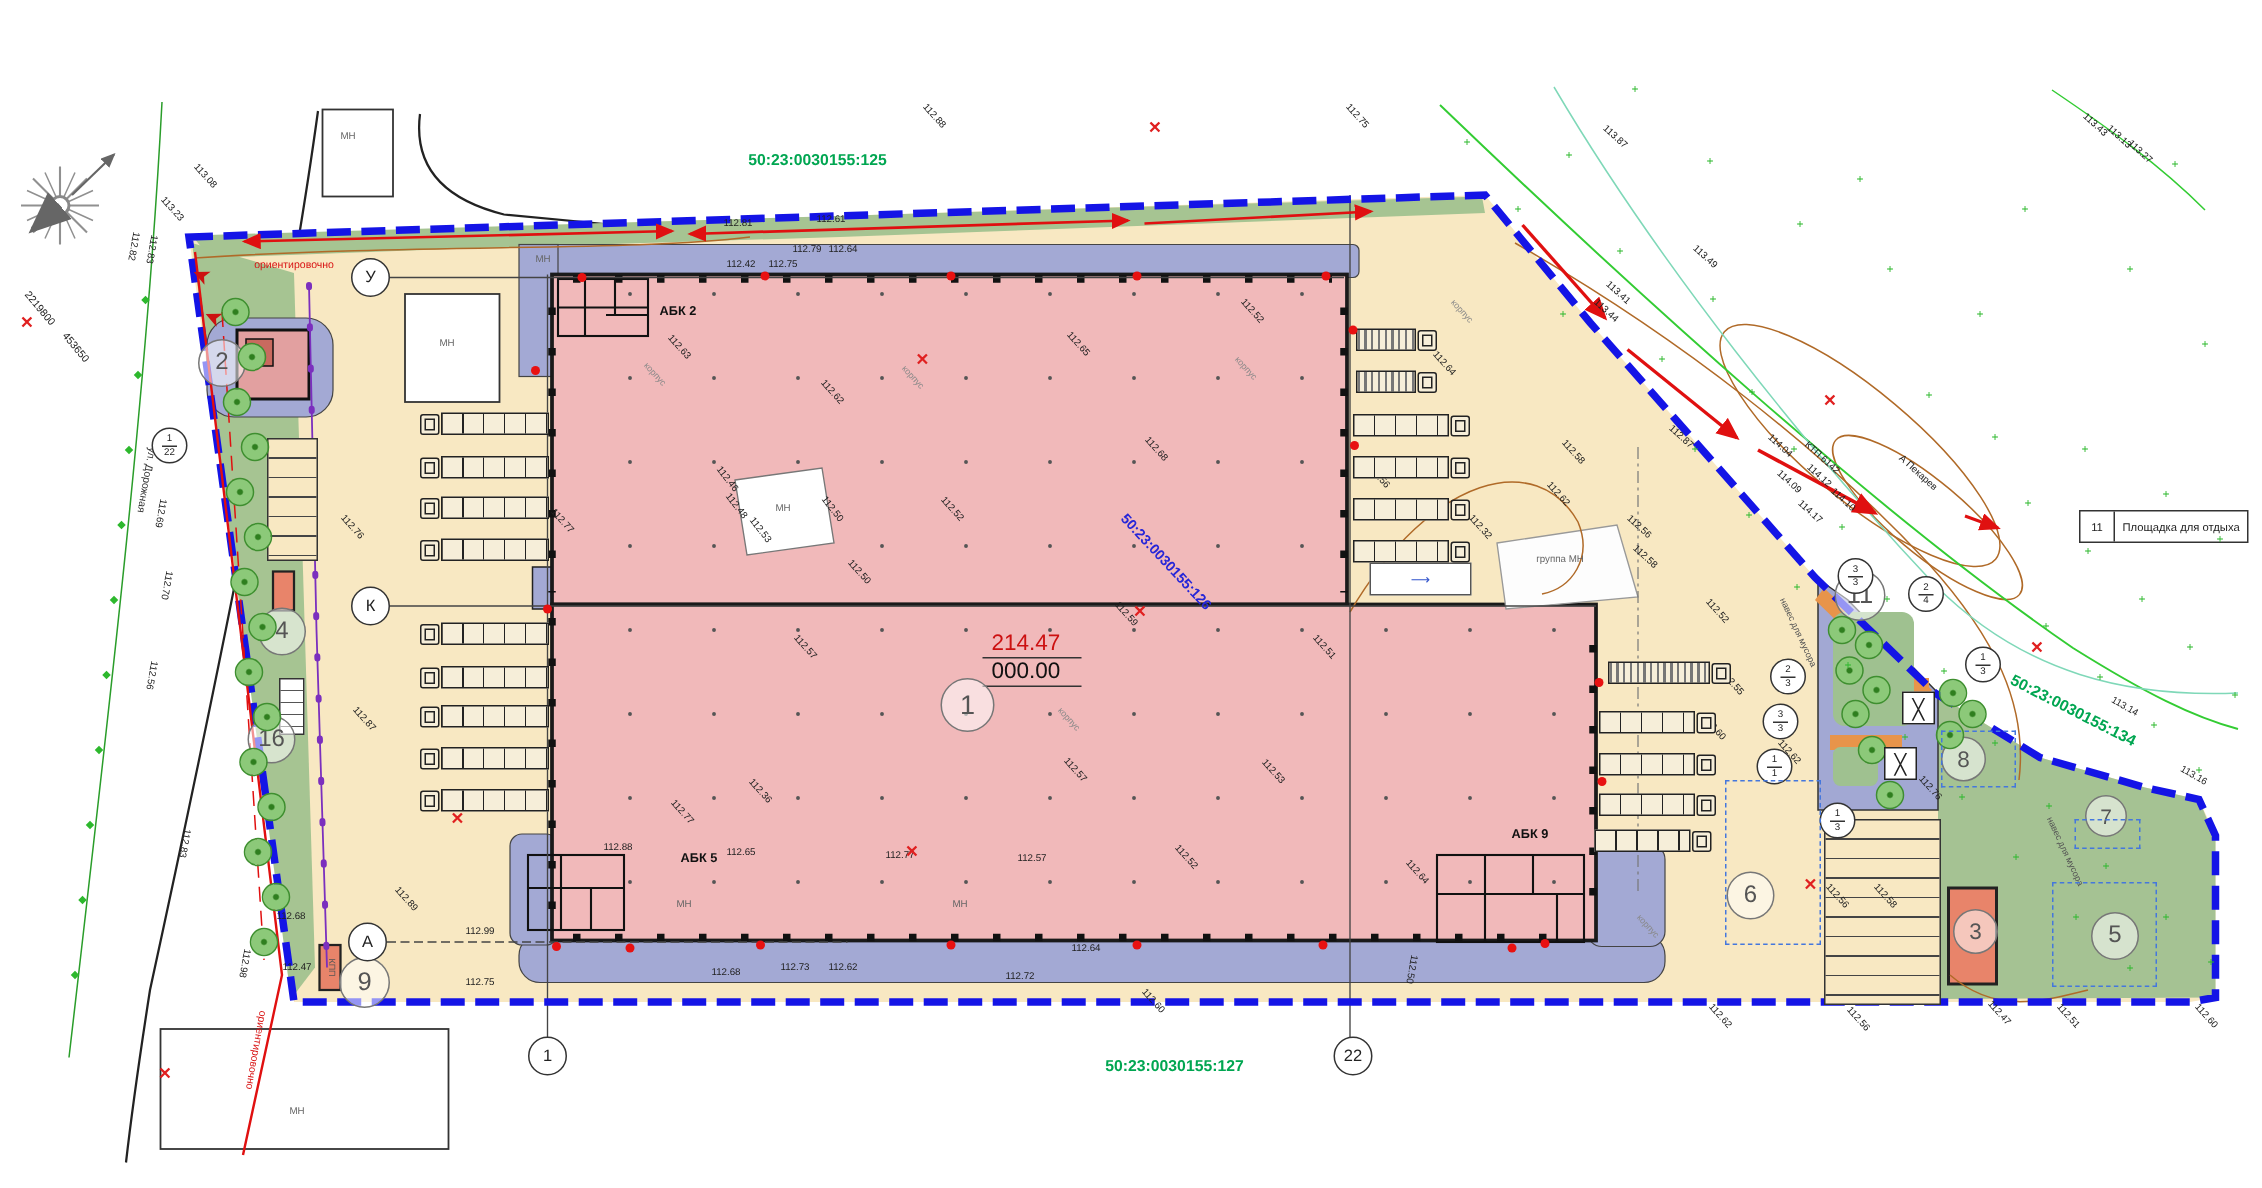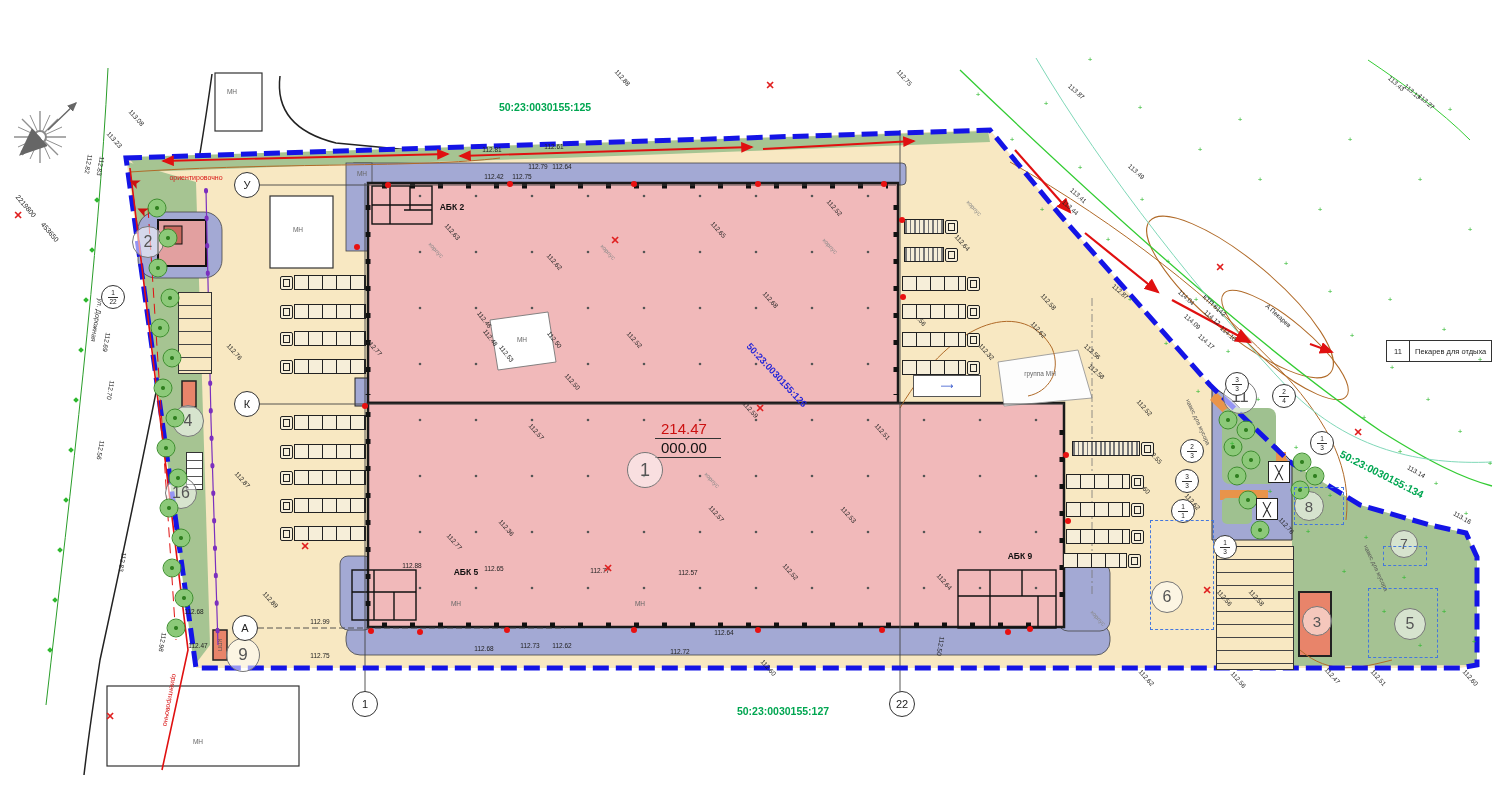--- a/index.html
+++ b/index.html
@@ -191,21 +191,21 @@
   <div class="cad" style="left:1382px;top:474px;transform:translate(-50%,-50%) rotate(27deg);">50:23:0030155:134</div>
   <div class="cadblue" style="left:777px;top:375px;transform:translate(-50%,-50%) rotate(47deg);">50:23:0030155:126</div>
 
   <div class="elevmark">
     <div class="r1">214.47</div>
     <div class="r2">000.00</div>
   </div>
 
   <div class="legend">
     <div class="c1">11</div>
-    <div class="c2">Пекарев для отдыха</div>
+    <div class="c2">Площадка для отдыха</div>
   </div>
 
   <div class="parking" style="left:178px;top:292px;width:32px;height:80px;"></div>
   <div class="parking" style="left:1216px;top:546px;width:76px;height:122px;"></div>
   <div class="cellbox" style="left:186px;top:452px;width:15px;height:36px;"></div>
   <div class="whitebox" style="left:913px;top:375px;width:66px;height:20px;">⟶</div>
   <div class="entry-arrow" style="left:128px;top:176px;transform:rotate(205deg);">➤</div>
   <div class="entry-arrow" style="left:136px;top:204px;transform:rotate(205deg);">➤</div>
 <div class="lbl abk" style="left: 452px; top: 207px; transform: translate(-50%, -50%) rotate(0deg);">АБК 2</div>
       <div class="lbl abk" style="left: 466px; top: 572px; transform: translate(-50%, -50%) rotate(0deg);">АБК 5</div>

